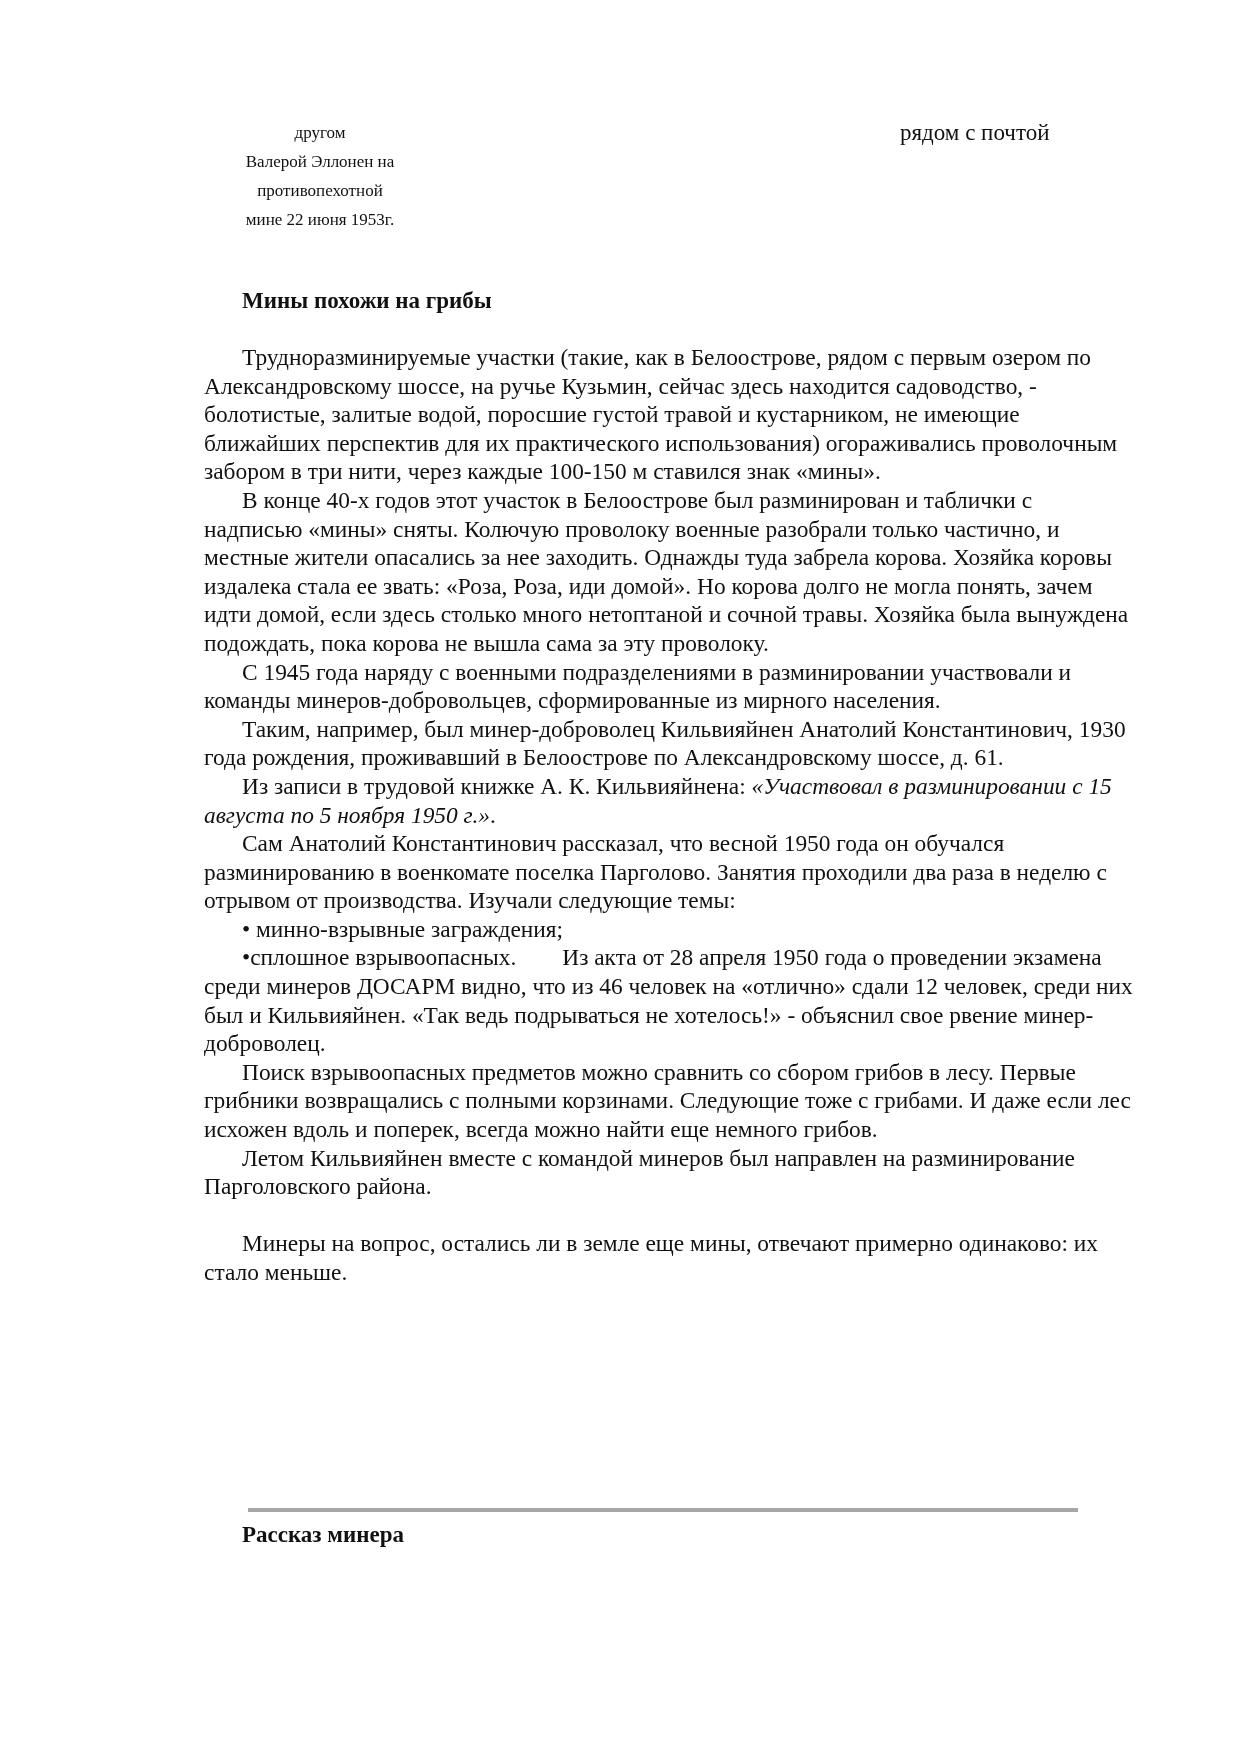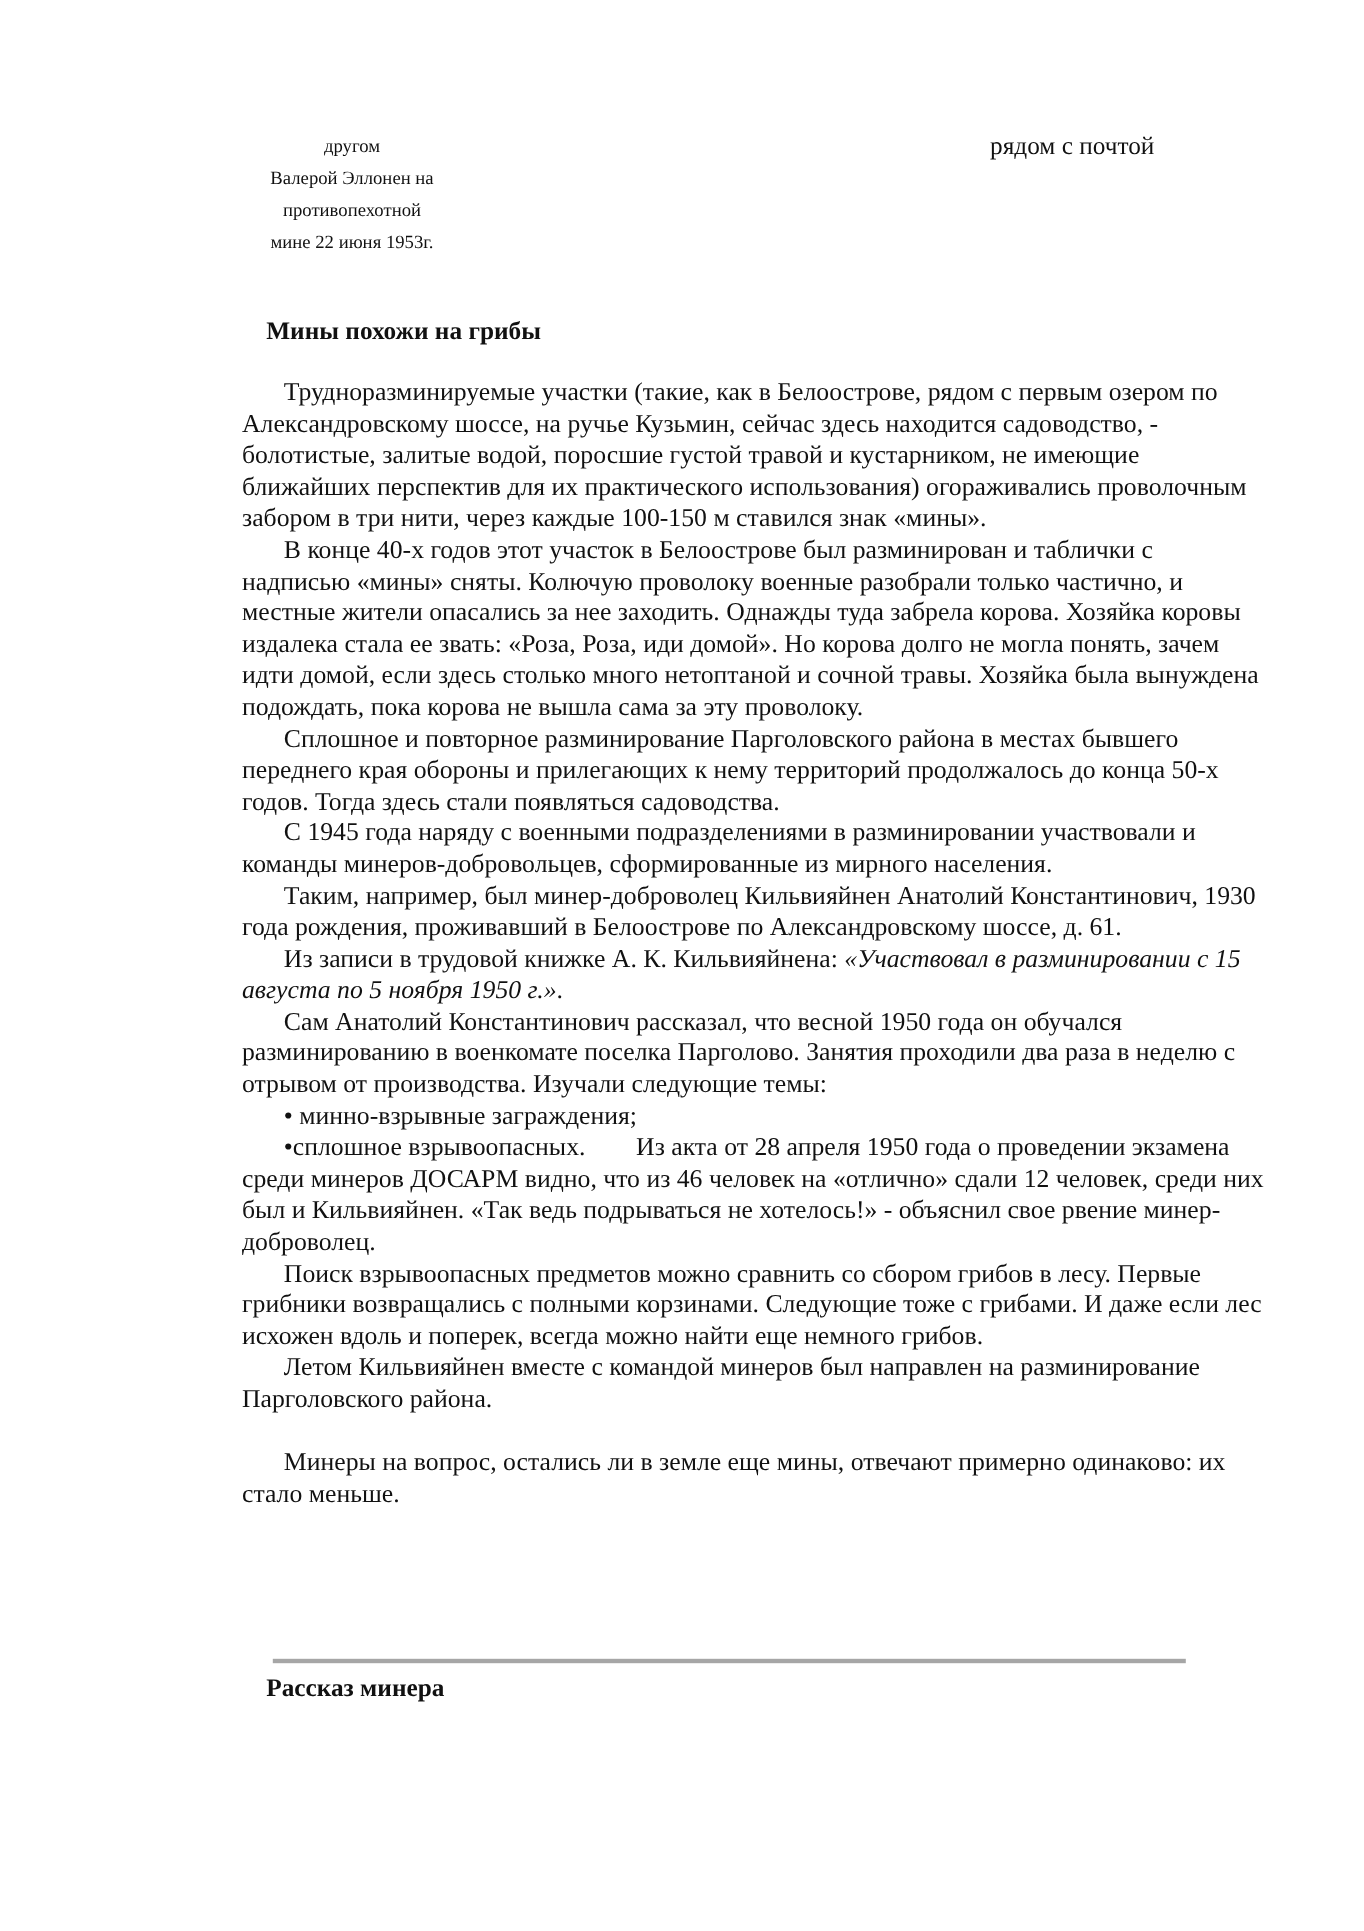--- a/index.html
+++ b/index.html
@@ -15,21 +15,21 @@
     position: absolute; left: 900px; top: 118px; width: 210px;
     font-size: 23px; line-height: 29px; white-space: nowrap;
   }
   .heading {
     position: absolute; left: 242px; font-weight: bold;
     font-size: 23px; line-height: 29px;
   }
   #h1 { top: 286px; }
   #h2 { top: 1520px; }
   .body-text {
-    position: absolute; left: 220px; top: 343px; width: 930px;
+    position: absolute; left: 204px; top: 343px; width: 930px;
     font-size: 23.4px; line-height: 28.6px; text-align: left;
   }
   .body-text p { margin: 0; text-indent: 38px; }
   .body-text p.bullet { text-indent: 38px; }
   .body-text .it { font-style: italic; }
   .body-text p.gap { margin-top: 28.6px; }
   .rule {
     position: absolute; left: 248px; top: 1508px; width: 830px; height: 4px;
     background: #a6a6a6;
   }
@@ -44,21 +44,20 @@
   <div>противопехотной</div>
   <div>мине 22 июня 1953г.</div>
 </div>
 <div class="caption-right">рядом с почтой</div>
 
 <div class="heading" id="h1">Мины похожи на грибы</div>
 
 <div class="body-text">
   <p>Трудноразминируемые участки (такие, как в Белоострове, рядом с первым озером по Александровскому шоссе, на ручье Кузьмин, сейчас здесь находится садоводство, - болотистые, залитые водой, поросшие густой травой и кустарником, не имеющие ближайших перспектив для их практического использования) огораживались проволочным забором в три нити, через каждые 100-150 м ставился знак «мины».</p>
   <p>В конце 40-х годов этот участок в Белоострове был разминирован и таблички с надписью «мины» сняты. Колючую проволоку военные разобрали только частично, и местные жители опасались за нее заходить. Однажды туда забрела корова. Хозяйка коровы издалека стала ее звать: «Роза, Роза, иди домой». Но корова долго не могла понять, зачем идти домой, если здесь столько много нетоптаной и сочной травы. Хозяйка была вынуждена подождать, пока корова не вышла сама за эту проволоку.</p>
-  <p>Сплошное и повторное разминирование Парголовского района в местах бывшего переднего края обороны и прилегающих к нему территорий продолжалось до конца 50-х годов. Тогда здесь стали появляться садоводства.</p>
   <p>С 1945 года наряду с военными подразделениями в разминировании участвовали и команды минеров-добровольцев, сформированные из мирного населения.</p>
   <p>Таким, например, был минер-доброволец Кильвияйнен Анатолий Константинович, 1930 года рождения, проживавший в Белоострове по Александровскому шоссе, д. 61.</p>
   <p><span>Из записи в трудовой книжке А. К. Кильвияйнена: </span><span class="it">«Участвовал в разминировании с 15 августа по 5 ноября 1950 г.»</span><span>.</span></p>
   <p>Сам Анатолий Константинович рассказал, что весной 1950 года он обучался разминированию в военкомате поселка Парголово. Занятия проходили два раза в неделю с отрывом от производства. Изучали следующие темы:</p>
   <p class="bullet">• минно-взрывные заграждения;</p>
   <p class="bullet"><span>•сплошное взрывоопасных.</span><span class="tab"></span><span>Из акта от 28 апреля 1950 года о проведении экзамена среди минеров ДОСАРМ видно, что из 46 человек на «отлично» сдали 12 человек, среди них был и Кильвияйнен. «Так ведь подрываться не хотелось!» - объяснил свое рвение минер-доброволец.</span></p>
   <p>Поиск взрывоопасных предметов можно сравнить со сбором грибов в лесу. Первые грибники возвращались с полными корзинами. Следующие тоже с грибами. И даже если лес исхожен вдоль и поперек, всегда можно найти еще немного грибов.</p>
   <p>Летом Кильвияйнен вместе с командой минеров был направлен на разминирование Парголовского района.</p>
   <p class="gap">Минеры на вопрос, остались ли в земле еще мины, отвечают примерно одинаково: их стало меньше.</p>
 </div>

